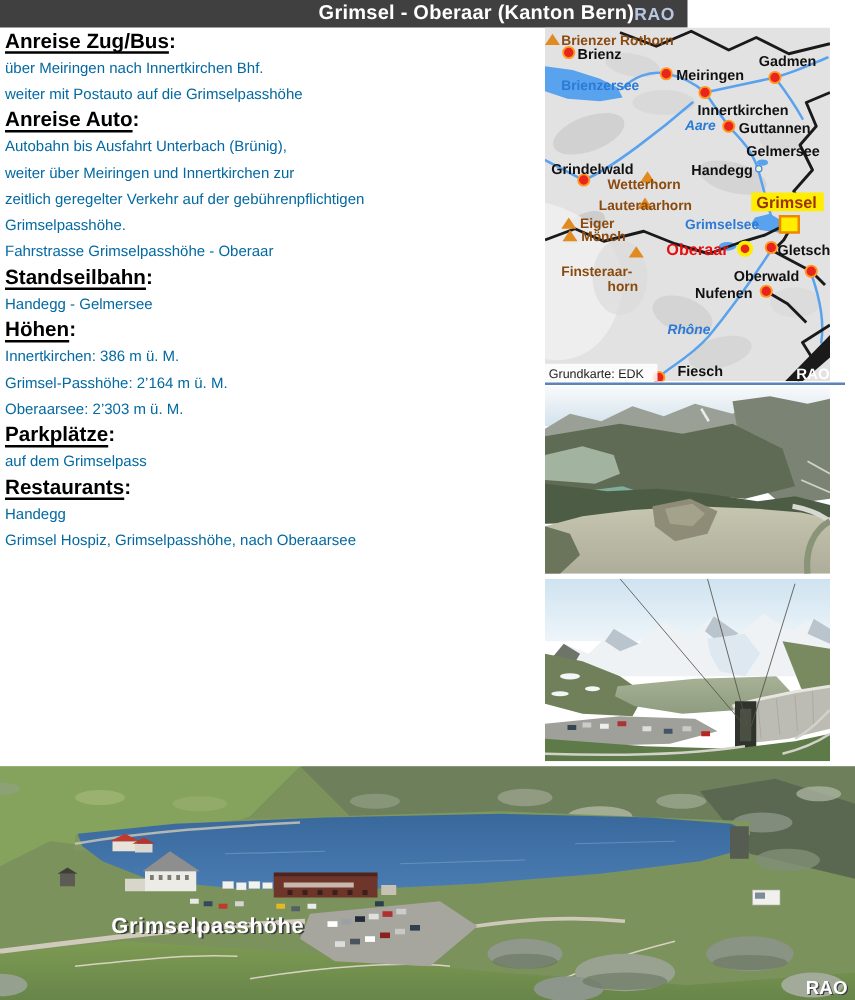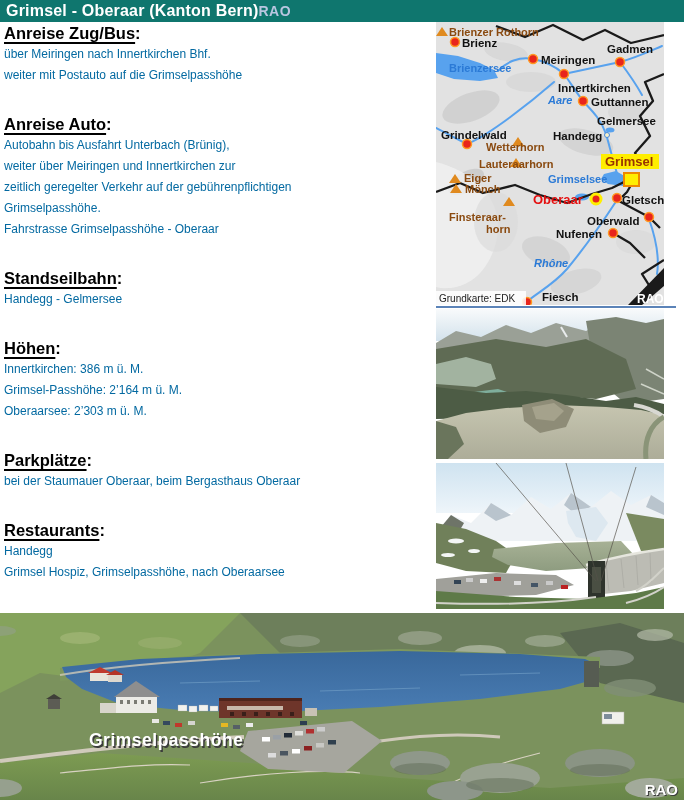--- a/index.html
+++ b/index.html
@@ -2,29 +2,29 @@
 <html><head>
 <meta charset="utf-8">
 <style>
   html,body { margin:0; padding:0; }
   body {
     width:684px; height:800px; position:relative; overflow:hidden;
     background:#ffffff; font-family:"Liberation Sans", sans-serif;
   }
   
   .header {
-    position:absolute; top:0; left:0; width:684px; height:22px;
-    background:#0f766e; display:flex; align-items:center; justify-content:flex-start;
+    position:absolute; top:0; left:0; width:550px; height:22px;
+    background:#404040; display:flex; align-items:center; justify-content:flex-end;
   }
   .title { color:#ffffff; font-weight:bold; font-size:16px; padding-left:6px; letter-spacing:.2px; }
   .brand-top { color:#b9c6e0; font-weight:bold; font-size:14px; padding-right:10px; letter-spacing:.5px; }
 
   
   .text-col { position:absolute; top:22px; left:4px; width:450px; }
-  .sec-h { font-size:16.5px; font-weight:bold; line-height:21px; margin-top:28px; color:#000; }
+  .sec-h { font-size:16.5px; font-weight:bold; line-height:21px; color:#000; }
   .section:first-child .sec-h { margin-top:1px; }
   .sec-h .hd { text-decoration:underline; text-decoration-thickness:1.5px; text-underline-offset:2.5px; }
   .sec-line { font-size:12px; line-height:21px; color:#0369a1; white-space:nowrap; }
 
   
   .right-col { position:absolute; top:22px; left:436px; width:240px; }
   .blue-rule { height:2px; background:#5b83b8; margin-top:1px; }
   svg { display:block; }
   .photo { margin-top:1px; }
   .photo2 { margin-top:4px; }
@@ -80,21 +80,21 @@
 
     <div class="section">
       <div class="sec-h"><span class="hd">Höhen</span><span>:</span></div>
       <div class="sec-line">Innertkirchen: 386 m ü. M.</div>
       <div class="sec-line">Grimsel-Passhöhe: 2’164 m ü. M.</div>
       <div class="sec-line">Oberaarsee: 2’303 m ü. M.</div>
     </div>
 
     <div class="section">
       <div class="sec-h"><span class="hd">Parkplätze</span><span>:</span></div>
-      <div class="sec-line">bei der Staumauer Oberaar, beim Bergasthaus Oberaar</div>
+      <div class="sec-line">auf dem Grimselpass</div>
     </div>
 
     <div class="section">
       <div class="sec-h"><span class="hd">Restaurants</span><span>:</span></div>
       <div class="sec-line">Handegg</div>
       <div class="sec-line">Grimsel Hospiz, Grimselpasshöhe, nach Oberaarsee</div>
     </div>
   </div>
 
   <div class="right-col">

